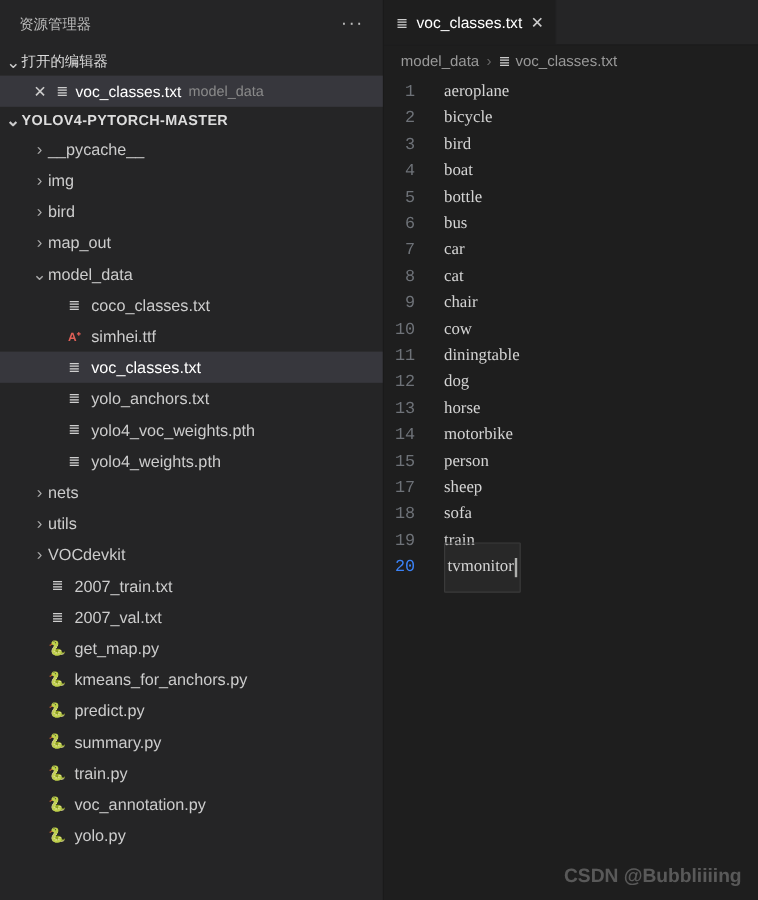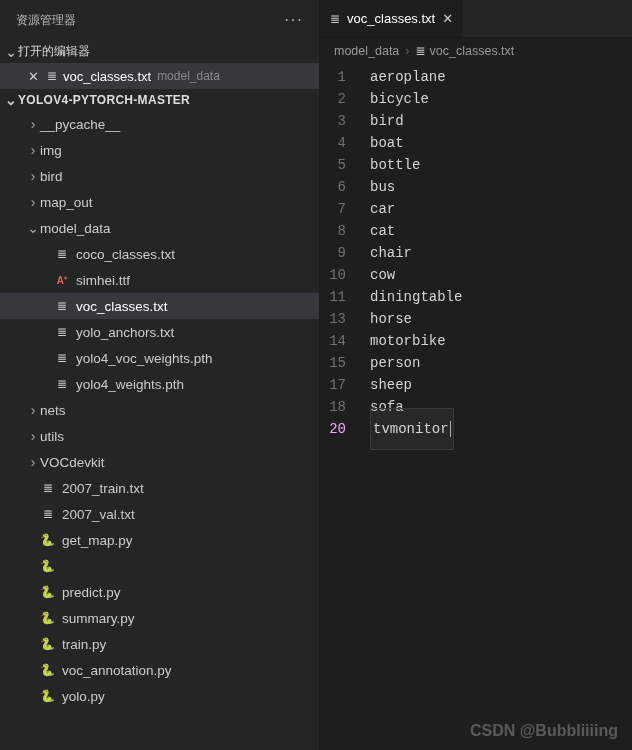--- a/index.html
+++ b/index.html
@@ -116,22 +116,22 @@
     padding-top: 2px;
   }
   .line { display: flex; height: 22px; align-items: center; }
   .ln {
     width: 50px;
     text-align: right;
     color: #6e7278;
     padding-right: 24px;
     user-select: none;
   }
-  .code { white-space: pre; }
-  .line.current .ln { color: #f0abfc; }
+  .code { white-space: pre; font-family: Liberation Serif, serif; }
+  .line.current .ln { color: #3b82f6; }
   .line.current .code { background: rgba(90,90,90,0.18); border:1px solid #3a3a3a; padding:12px 2px; border-radius:1px;}
   .cursor { display:inline-block; width:1.5px; height:16px; background:#aeafad; vertical-align:middle; margin-left:1px;}
   .watermark {
     position:absolute; right:14px; bottom:10px;
     color:rgba(200,200,200,0.35); font-size:16px;
     font-family: sans-serif; pointer-events:none;font-weight:bold;
   }
 </style>
 </head>
 <body>
@@ -232,20 +232,21 @@
         <span>2007_val.txt</span>
       </div>
       <div class="row i2">
         <span class="chev">&nbsp;</span>
         <span class="icon ic-py">🐍</span>
         <span>get_map.py</span>
       </div>
       <div class="row i2">
         <span class="chev">&nbsp;</span>
         <span class="icon ic-py">🐍</span>
+        <span>kmeans_for_anchors.py</span>
       </div>
       <div class="row i2">
         <span class="chev">&nbsp;</span>
         <span class="icon ic-py">🐍</span>
         <span>predict.py</span>
       </div>
       <div class="row i2">
         <span class="chev">&nbsp;</span>
         <span class="icon ic-py">🐍</span>
         <span>summary.py</span>
@@ -321,38 +322,46 @@
       </div>
       <div class="line">
         <span class="ln">10</span>
         <span class="code">cow</span>
       </div>
       <div class="line">
         <span class="ln">11</span>
         <span class="code">diningtable</span>
       </div>
       <div class="line">
+        <span class="ln">12</span>
+        <span class="code">dog</span>
+      </div>
+      <div class="line">
         <span class="ln">13</span>
         <span class="code">horse</span>
       </div>
       <div class="line">
         <span class="ln">14</span>
         <span class="code">motorbike</span>
       </div>
       <div class="line">
         <span class="ln">15</span>
         <span class="code">person</span>
       </div>
       <div class="line">
         <span class="ln">17</span>
         <span class="code">sheep</span>
       </div>
       <div class="line">
         <span class="ln">18</span>
         <span class="code">sofa</span>
+      </div>
+      <div class="line">
+        <span class="ln">19</span>
+        <span class="code">train</span>
       </div>
       <div class="line current">
         <span class="ln">20</span>
         <span class="code">tvmonitor<span class="cursor"></span></span>
       </div>
     </div>
 </div>
 
 <div class="watermark">CSDN @Bubbliiiing</div>
 

